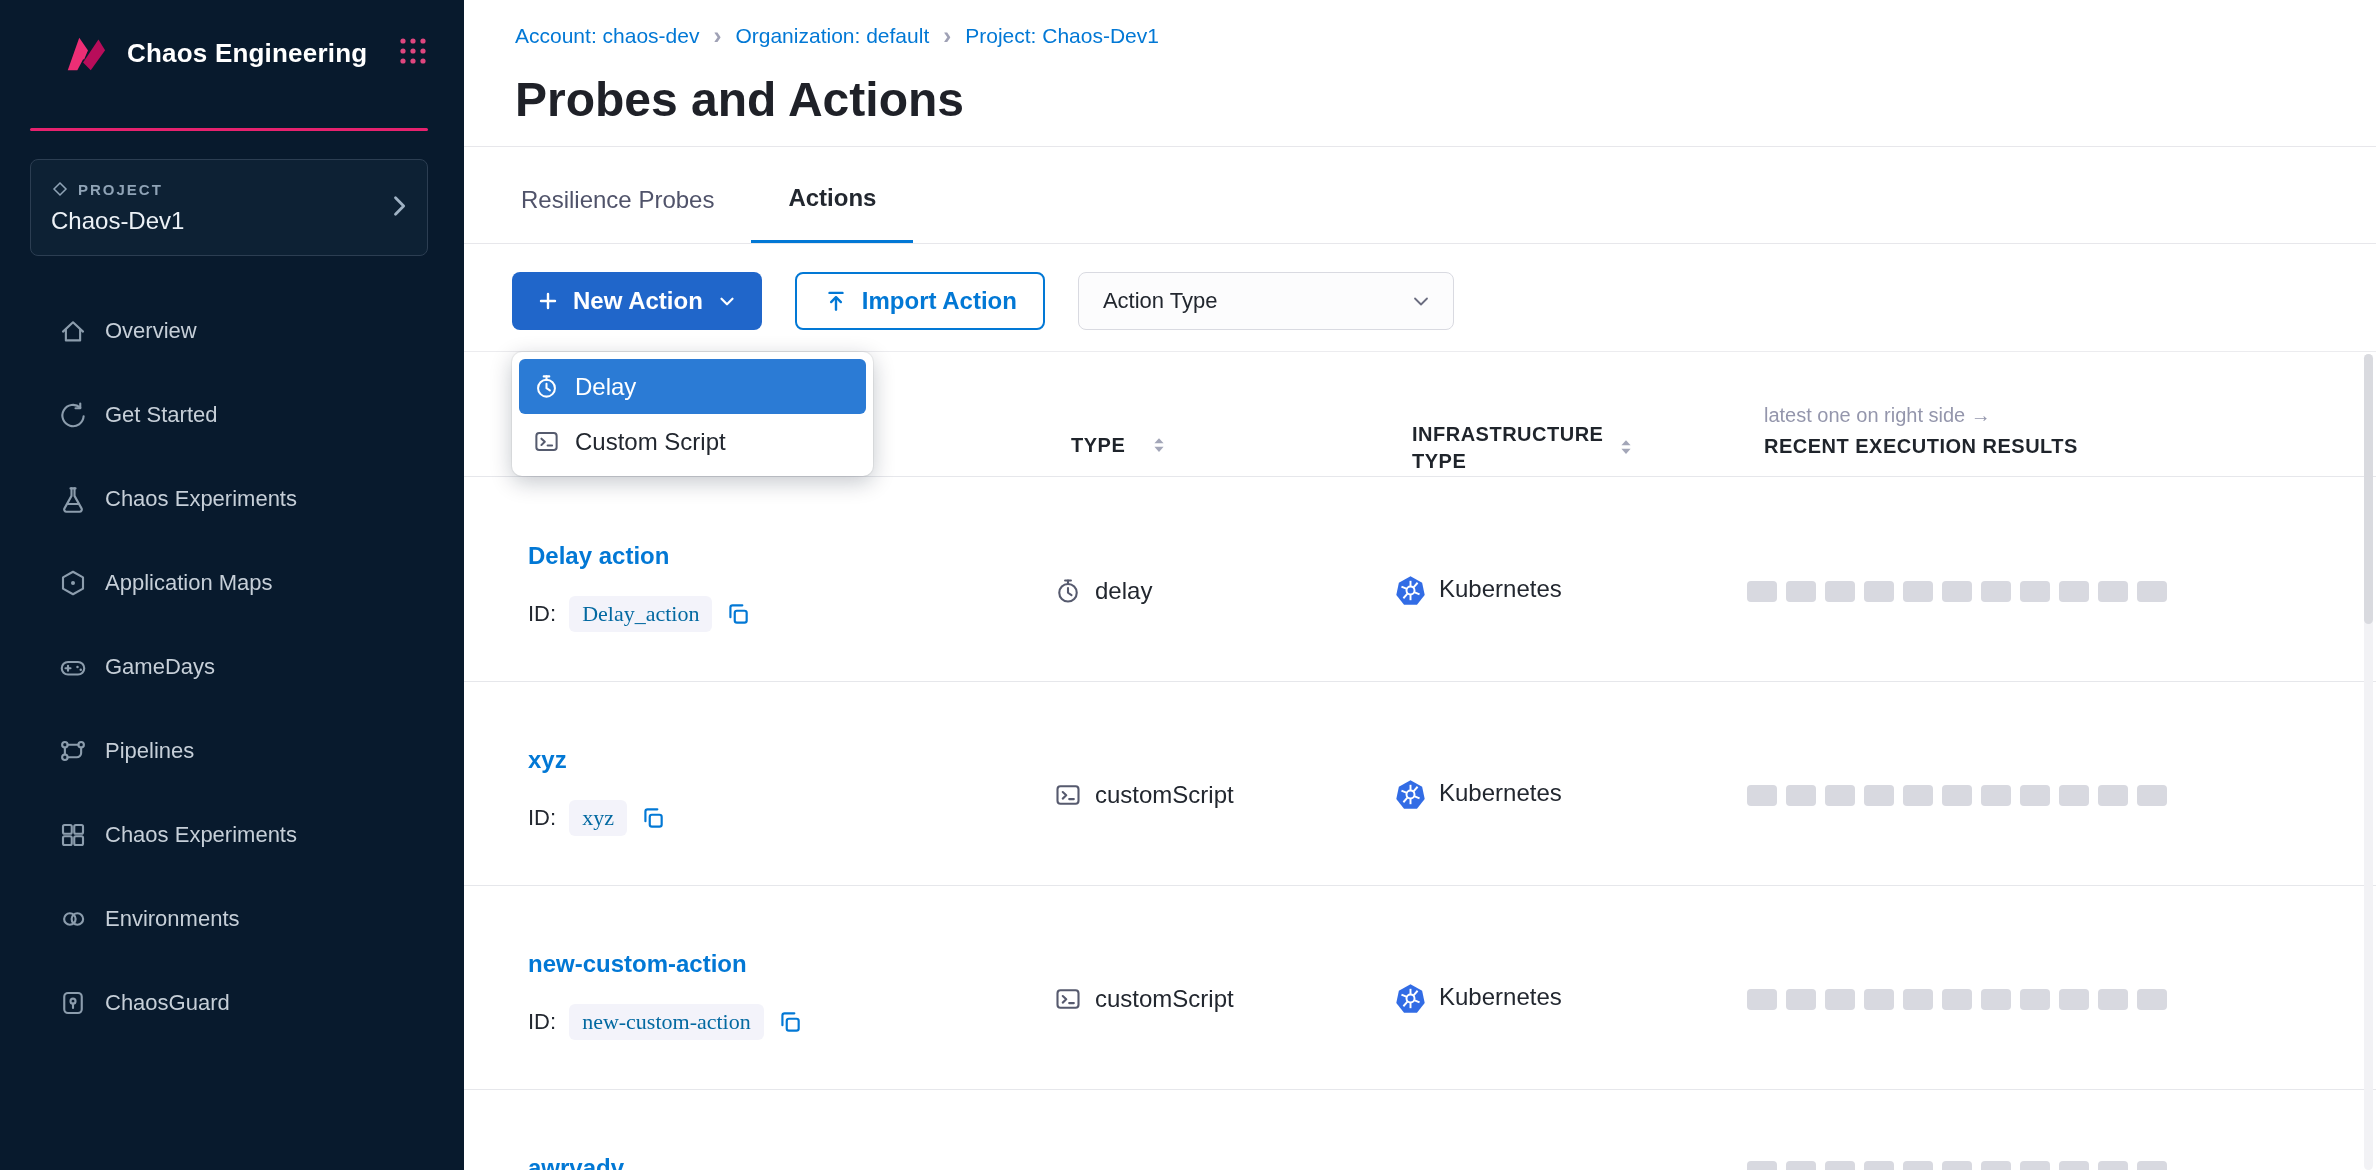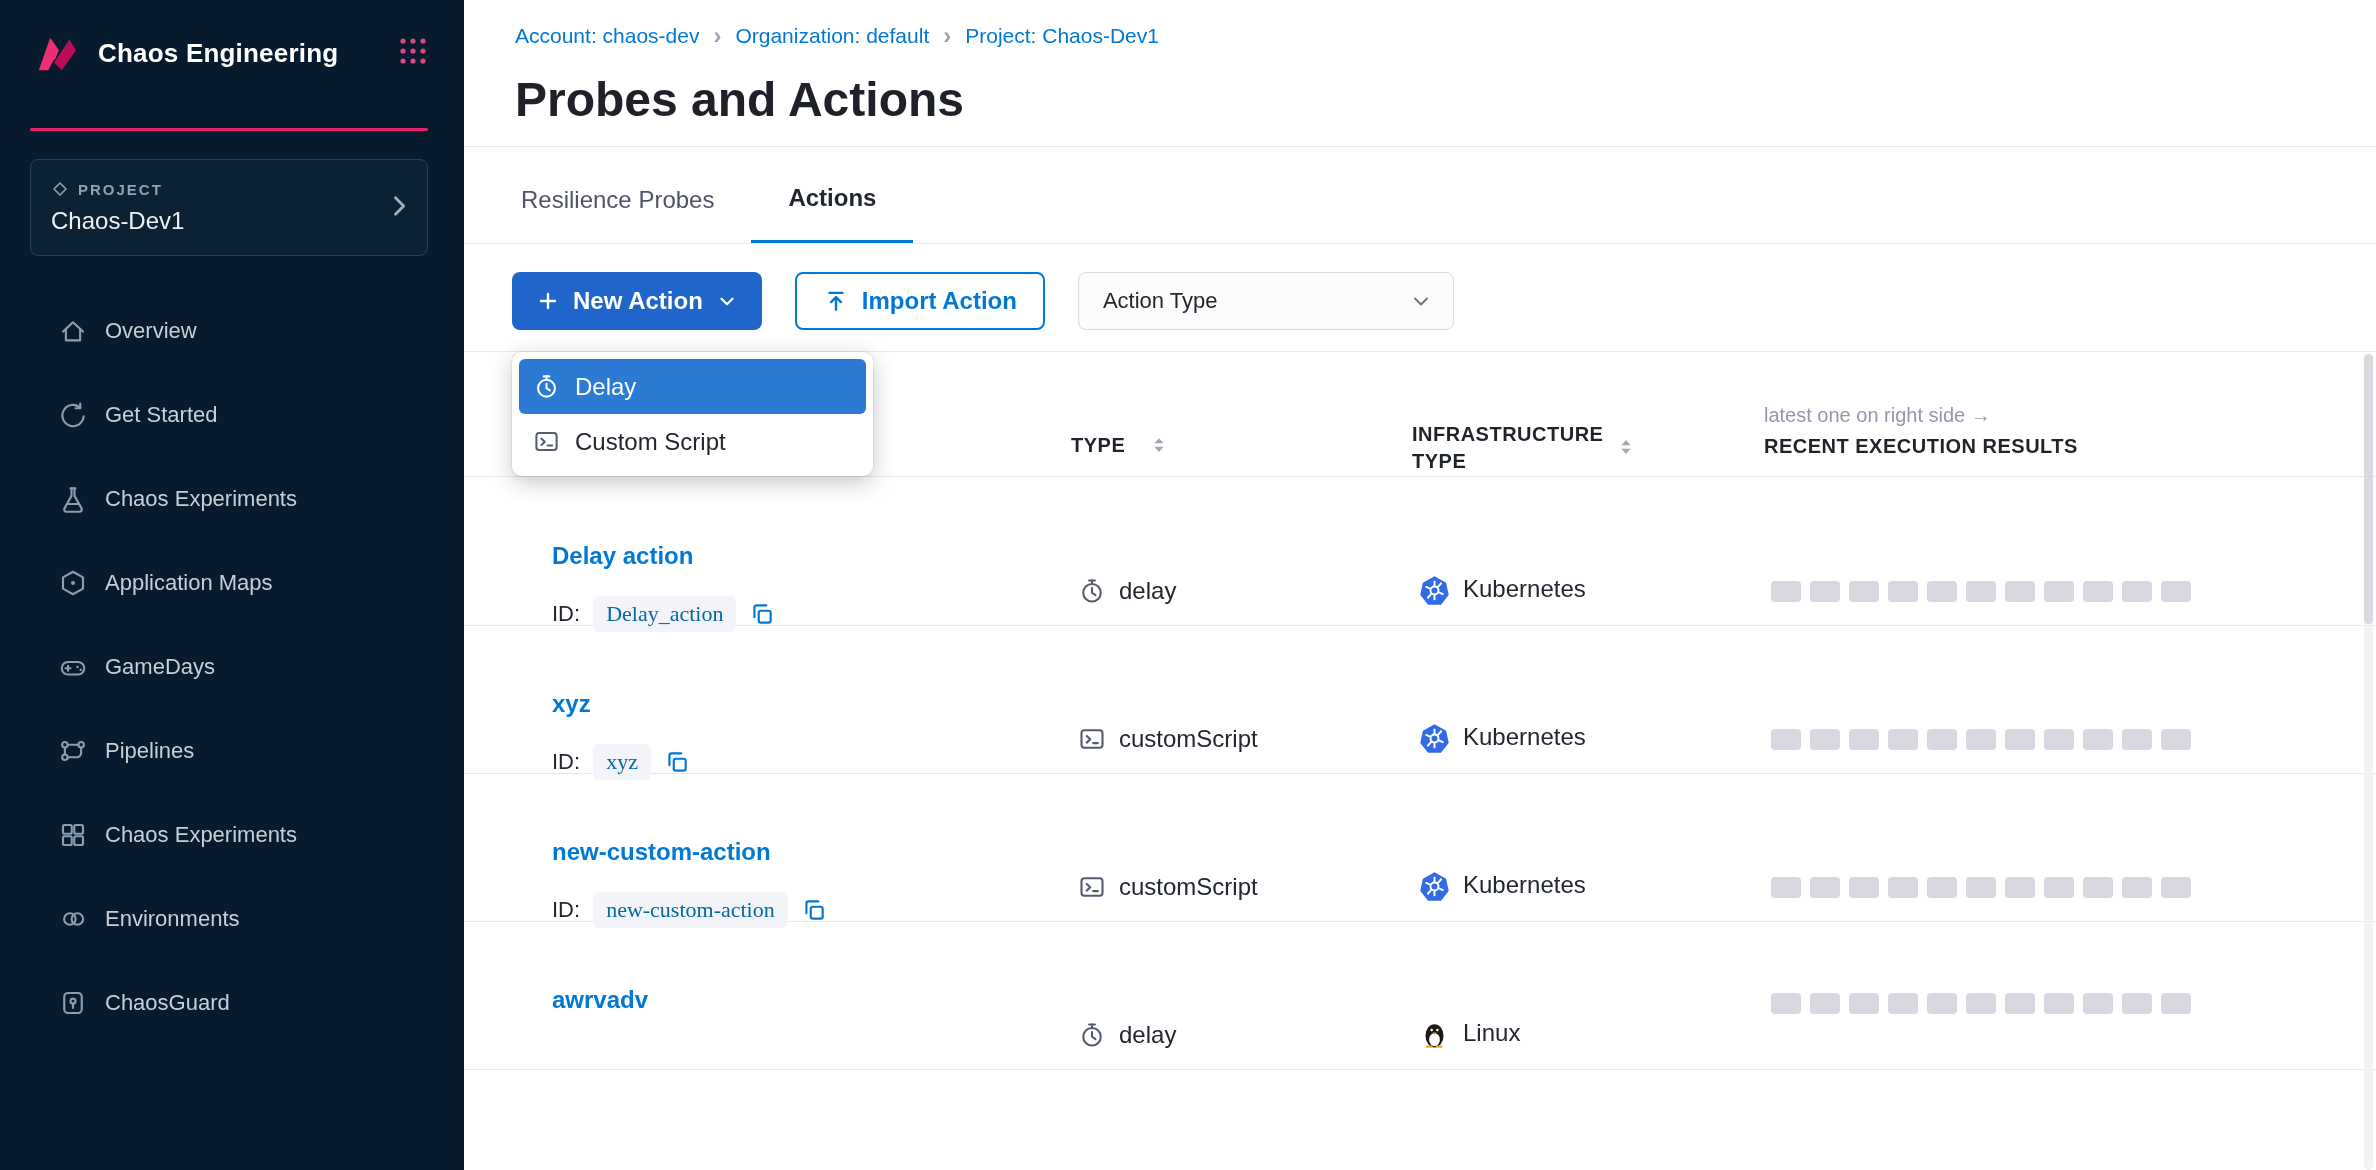--- a/index.html
+++ b/index.html
@@ -3,21 +3,21 @@
 <meta charset="utf-8">
 <style>
   * { box-sizing: border-box; margin: 0; padding: 0; }
   html, body { overflow: hidden; background: #fff; }
   body { font-family: "Liberation Sans", sans-serif; }
 
   .app { width: 2376px; height: 1170px; display: flex; overflow: hidden; position: relative; background:#fff; }
 
   
   .sidebar { width: 464px; min-width: 464px; background: #081A2D; position: relative; }
-  .sidebar-header { display: flex; align-items: center; gap: 16px; padding: 30px 36px 0 30px; }
+  .sidebar-header { display: flex; align-items: center; gap: 16px; padding: 30px 36px 0 30px; margin-left: 29px; }
   .logo-mark svg { width: 52px; height: 46px; display:block; }
   .logo-title { font-size: 26px; font-weight: 700; color: #fff; letter-spacing: .2px; }
   .grid-icon { margin-left: auto; cursor: pointer; }
   .module-line { height: 3px; background: #E6226E; margin: 52px 36px 0 30px; border-radius: 2px; }
 
   .project-card { margin: 28px 36px 0 30px; border: 1px solid #2C3E52; background: #0D2134; border-radius: 8px;
                   padding: 20px 20px; position: relative; cursor: pointer; }
   .project-label-row { display: flex; align-items: center; gap: 9px; color: #8FA3B6; font-size: 15px;
                        font-weight: 700; letter-spacing: 2px; }
   .project-label-row svg { width: 18px; height: 18px; color:#8FA3B6; }
@@ -85,21 +85,21 @@
   .th-lines { width: 172px; line-height: 27px; }
   .th-infra .sort-icon { margin-top: 15px; }
   .th-results { width: 430px; padding-top: 6px; }
   .th-hint { font-size: 20px; font-weight: 400; color: #9496AC; letter-spacing: 0; }
   .th-label { margin-top: 8px; }
   .sort-icon { cursor: pointer; }
   .sort-icon svg { width: 22px; height: 22px; display: block; }
 
   
   .table-body { position: absolute; top: 478px; left: 0; right: 0; }
-  .row { height: 148px; border-bottom: 1px solid #E6E7EB; display: flex; padding-left: 88px; background: #fff; }
+  .row { height: 204px; border-bottom: 1px solid #E6E7EB; display: flex; padding-left: 64px; background: #fff; }
   .cell-name { width: 526px; padding-top: 64px; }
   .row-name { font-size: 24px; font-weight: 700; color: #0278D5; cursor: pointer; display: inline-block; }
   .id-row { margin-top: 26px; display: flex; align-items: center; gap: 13px; font-size: 22px; color: #22272F; }
   .id-tag { background: #F3F3FA; border-radius: 6px; padding: 5px 13px; font-size: 22px; color: #0369a1; font-family: Liberation Serif, serif; }
   .copy-icon { cursor: pointer; color: #0278D5; }
   .copy-icon svg { width: 26px; height: 26px; display:block; }
   .cell-type { width: 341px; display: flex; align-items: flex-start; padding-top: 99px; gap: 13px;
                font-size: 24px; color: #22272F; }
   .cell-type .t-ico { color: #565A6E; }
   .cell-type .t-ico svg { width: 28px; height: 28px; display:block; }

